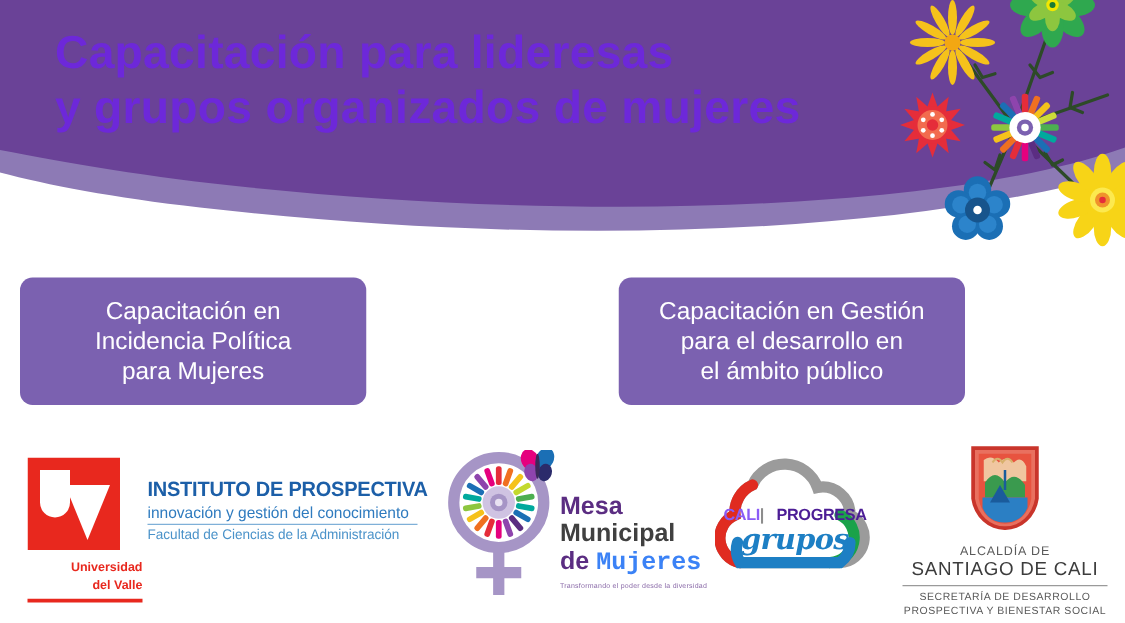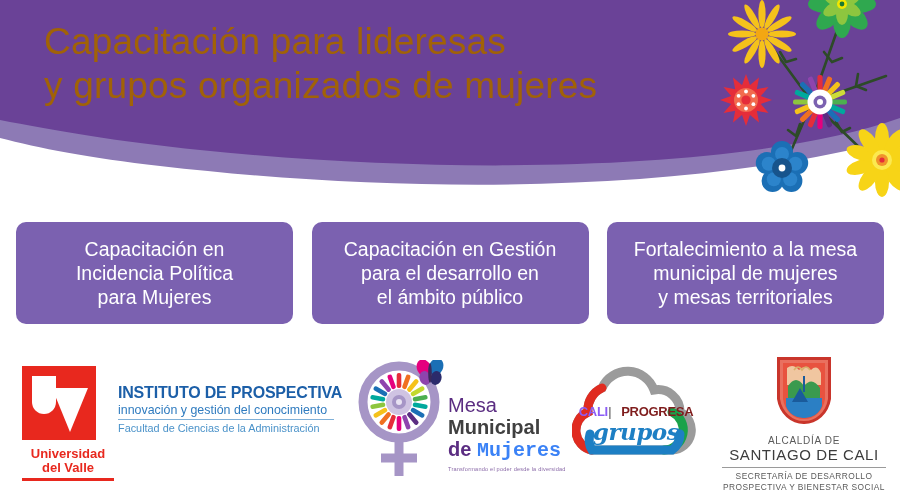--- a/index.html
+++ b/index.html
@@ -24,37 +24,37 @@
     left:0; top:0;
     width:900px; height:200px;
     overflow:hidden;
   }
   .header-svg { position:absolute; left:0; top:0; }
 
   .header-title {
     position:absolute;
     left:44px; top:20px;
     width:680px;
-    color:#a16207;
+    color:#6d28d9;
     font-size:37px;
     line-height:44px;
-    font-weight:400;
+    font-weight:700;
     letter-spacing:0.2px;
     z-index:5;
     white-space:pre-line;
   }
 
   
   .flowers { position:absolute; left:690px; top:-10px; width:215px; height:215px; z-index:6; }
 
   
   .boxes {
     position:absolute;
     left:16px; top:222px;
-    width:868px; height:102px;
+    width:756px; height:102px;
     display:flex;
     justify-content:space-between;
   }
   .pbox {
     width:277px;
     height:102px;
     background:#7b61b0;
     border-radius:10px;
     display:flex;
     align-items:center;
@@ -72,22 +72,22 @@
     position:absolute;
     left:0; top:352px;
     width:900px; height:146px;
   }
   .logo { position:absolute; }
 
   
   .univalle { left:22px; top:14px; width:92px; }
   .univalle-mark { width:74px; height:74px; margin:0 auto; }
   .univalle-name {
-    color:#e8281e; font-weight:bold; font-size:13px;
-    text-align:center; line-height:14px; margin-top:3px;
+    color:#e8281e; font-weight:bold; font-size:10px;
+    text-align:right; line-height:14px; margin-top:3px;
     white-space:pre-line;
   }
   .univalle-rule { width:92px; height:2.5px; background:#e8281e; margin-top:3px; }
 
   
   .prospectiva { left:118px; top:395px; }
   .prosp-1 {
     color:#1c5fa8; font-weight:bold; font-size:16.5px;
     letter-spacing:-0.2px; line-height:18px;
     font-family:"Liberation Sans", sans-serif;
@@ -98,34 +98,34 @@
     color:#2f7bbf; font-size:12.8px; line-height:15px; margin-top:1px;
     transform:scaleX(0.97); transform-origin:left center;
   }
   .prosp-rule { width:216px; height:1px; background:#7fb0d8; margin:2px 0 2px 0; }
   .prosp-3 { color:#4a92c9; font-size:11.2px; line-height:13px;
              transform:scaleX(0.97); transform-origin:left center; }
 
   
   .mesa { left:352px; top:6px; }
   .mesa-text { position:absolute; left:96px; top:36px; }
-  .mesa-l1 { color:#5b2d82; font-weight:normal; font-size:20px; line-height:22px; }
+  .mesa-l1 { color:#5b2d82; font-weight:bold; font-size:20px; line-height:22px; }
   .mesa-l2 { color:#404040; font-weight:bold; font-size:20px; line-height:22px; }
   .mesa-l3 { font-weight:bold; font-size:20px; line-height:22px; color:#5b2d82; }
   .mesa-l3 .pink { color:#3b82f6;font-family:Liberation Mono, monospace; }
   .mesa-tag { color:#8a6aa8; font-size:5.6px; letter-spacing:0.2px; margin-top:4px; }
 
   
   .cali { left:572px; top:12px; }
   .cali-inner { position:relative; width:128px; height:100px; }
   .cali-words { position:absolute; left:0; top:40px; width:128px; text-align:center; }
   .cali-w1 { font-size:13px; font-weight:bold; letter-spacing:-0.3px; }
   .cali-w1 .c-red { color:#8b5cf6;text-align:center; }
   .cali-w1 .c-gray { color:#8d8d8d; }
-  .cali-w1 .c-green { color:#7f1d1d;margin-left:10px; }
+  .cali-w1 .c-green { color:#4c1d95;margin-left:10px; }
   .cali-w2 {
     font-family:"DejaVu Serif", serif;
     font-style:italic; font-weight:bold;
     color:#1d7fc4; font-size:23px; line-height:24px; margin-top:1px;
     letter-spacing:-0.5px;
   }
 
   
   .alcaldia { left:718px; top:2px; width:172px; text-align:center; }
   .shield { width:60px; height:72px; margin:0 auto; }
@@ -301,23 +301,20 @@
     </svg>
   </div>
 
   <div class="boxes">
     <div class="pbox">Capacitación en
 Incidencia Política
 para Mujeres</div>
     <div class="pbox">Capacitación en Gestión
 para el desarrollo en
 el ámbito público</div>
-    <div class="pbox">Fortalecimiento a la mesa
-municipal de mujeres
-y mesas territoriales</div>
   </div>
 
   <div class="logos">
 
     <div class="logo univalle">
       <svg class="univalle-mark" viewBox="0 0 74 74">
         <rect x="0" y="0" width="74" height="74" fill="#e8281e"></rect>
         <path d="M10,10 h24 v26 a12,12 0 0 1 -24,0 Z" fill="#ffffff"></path>
         <path d="M30,22 h36 L48,66 Z" fill="#ffffff"></path>
       </svg>

